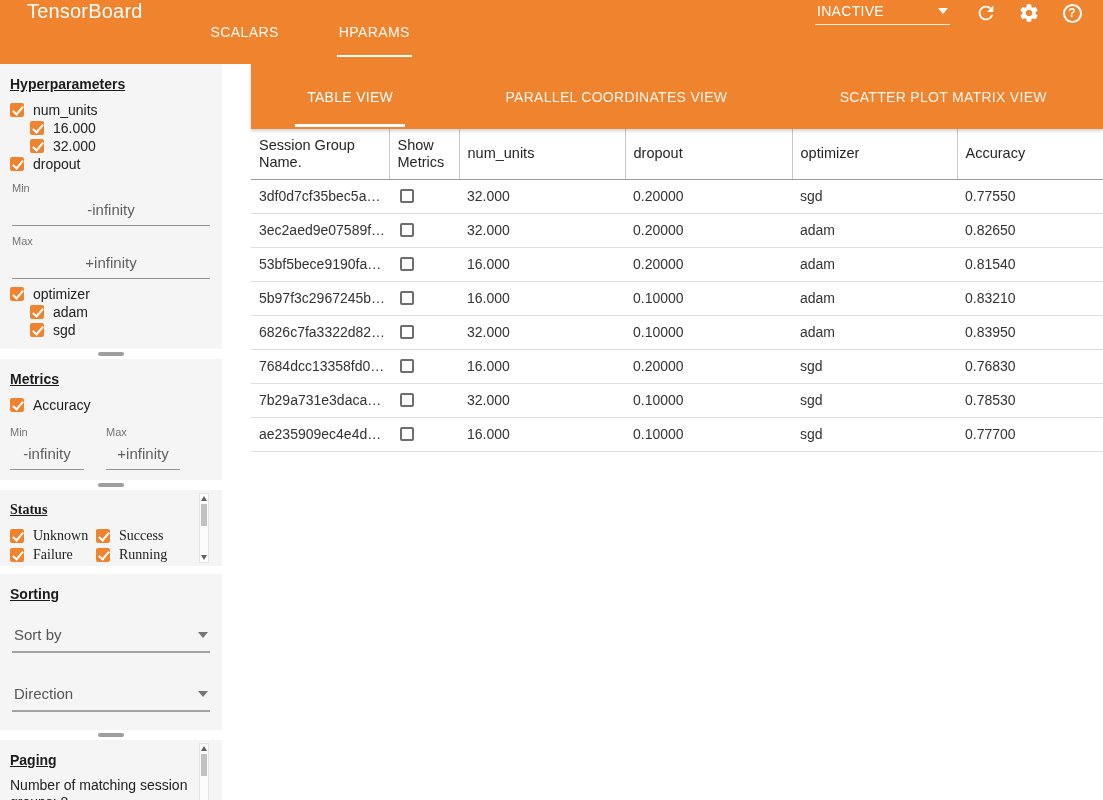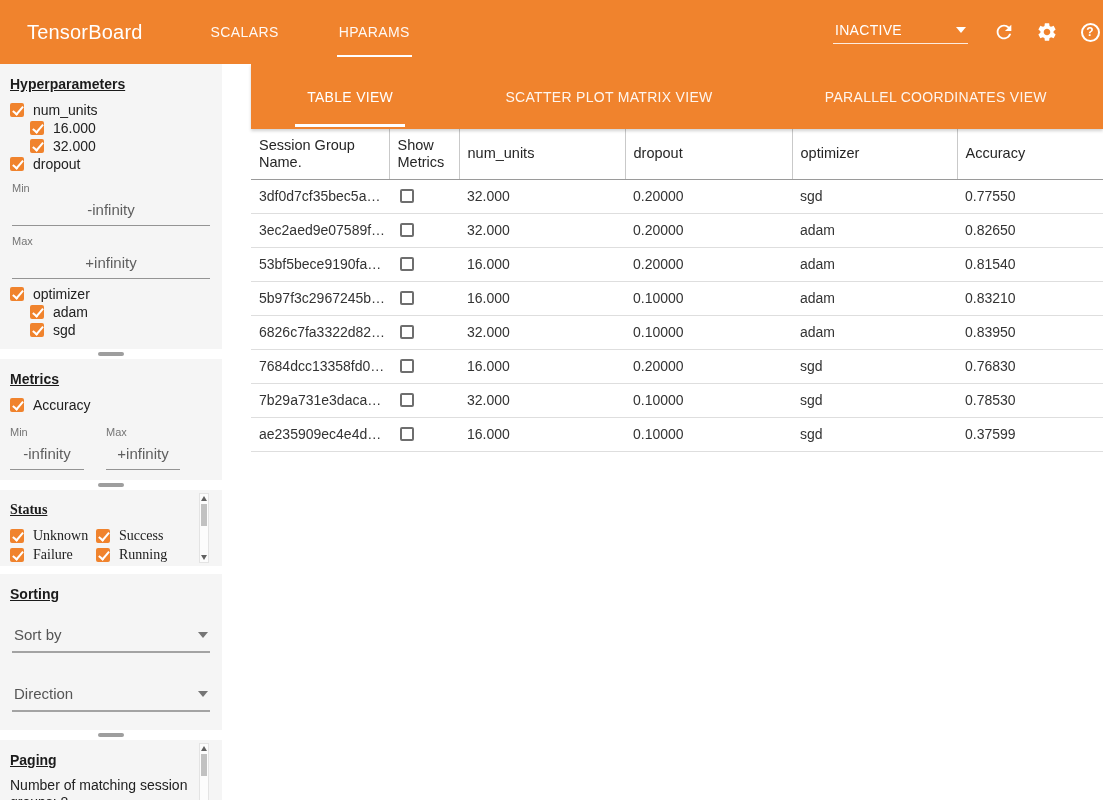--- a/index.html
+++ b/index.html
@@ -2,21 +2,21 @@
 <html style="--accent: #f0832d;"><head>
 <meta charset="utf-8">
 <style>
   :root { --accent:#f0832d; }
   * { box-sizing:border-box; }
   html,body { margin:0; padding:0; width:1103px; height:800px; overflow:hidden;
               font-family:"Liberation Sans", sans-serif; background:#fff; }
 
   
   .topbar { position:relative; z-index:3; height:64px; background:var(--accent); color:#fff;
-            display:flex; align-items:center; padding-left:27px; }
+            display:flex; align-items:flex-start; padding-left:27px; padding-right:18px; }
   .brand { font-size:20px; letter-spacing:.2px; }
   .top-tabs { display:flex; align-self:stretch; margin-left:52px;gap:28px; }
   .top-tab { display:flex; align-items:center; padding:0 16px; font-size:14px; letter-spacing:.4px;
              position:relative; cursor:pointer; color:rgba(255,255,255,.95); }
   .top-tab.active::after { content:""; position:absolute; left:14px; right:14px; bottom:7px;
                            height:2px; background:#fff; }
   .top-right { margin-left:auto; display:flex; align-items:center; gap:17px; }
   .run-select { width:135px; display:flex; align-items:center; justify-content:space-between;
                 border-bottom:1px solid rgba(255,255,255,.85); padding:2px 2px 5px 2px;
                 font-size:14px; letter-spacing:.3px; cursor:pointer; margin-right:6px; }
@@ -243,22 +243,22 @@
         <span class="sb-up"></span>
         <span class="sb-thumb"></span>
 
       </div>
     </section>
   </aside>
 
   <main class="main">
     <div class="view-tabs">
       <div class="view-tab active">TABLE VIEW</div>
+      <div class="view-tab">PARALLEL COORDINATES VIEW</div>
       <div class="view-tab">SCATTER PLOT MATRIX VIEW</div>
-      <div class="view-tab">PARALLEL COORDINATES VIEW</div>
     </div>
 
     <table>
       <colgroup>
         <col style="width:138px">
           <col style="width:70px">
           <col style="width:166px">
         <col style="width:167px">
           <col style="width:165px">
           <col>
@@ -345,18 +345,18 @@
           <td>0.78530</td>
         </tr>
         <tr>
           <td>ae235909ec4e4d…</td>
           <td>
               <span class="table-cb"></span>
             </td>
           <td>16.000</td>
           <td>0.10000</td>
           <td>sgd</td>
-          <td>0.37599</td>
+          <td>0.77700</td>
         </tr>
       </tbody>
     </table>
   </main>
 </div>
 
 </body></html>

